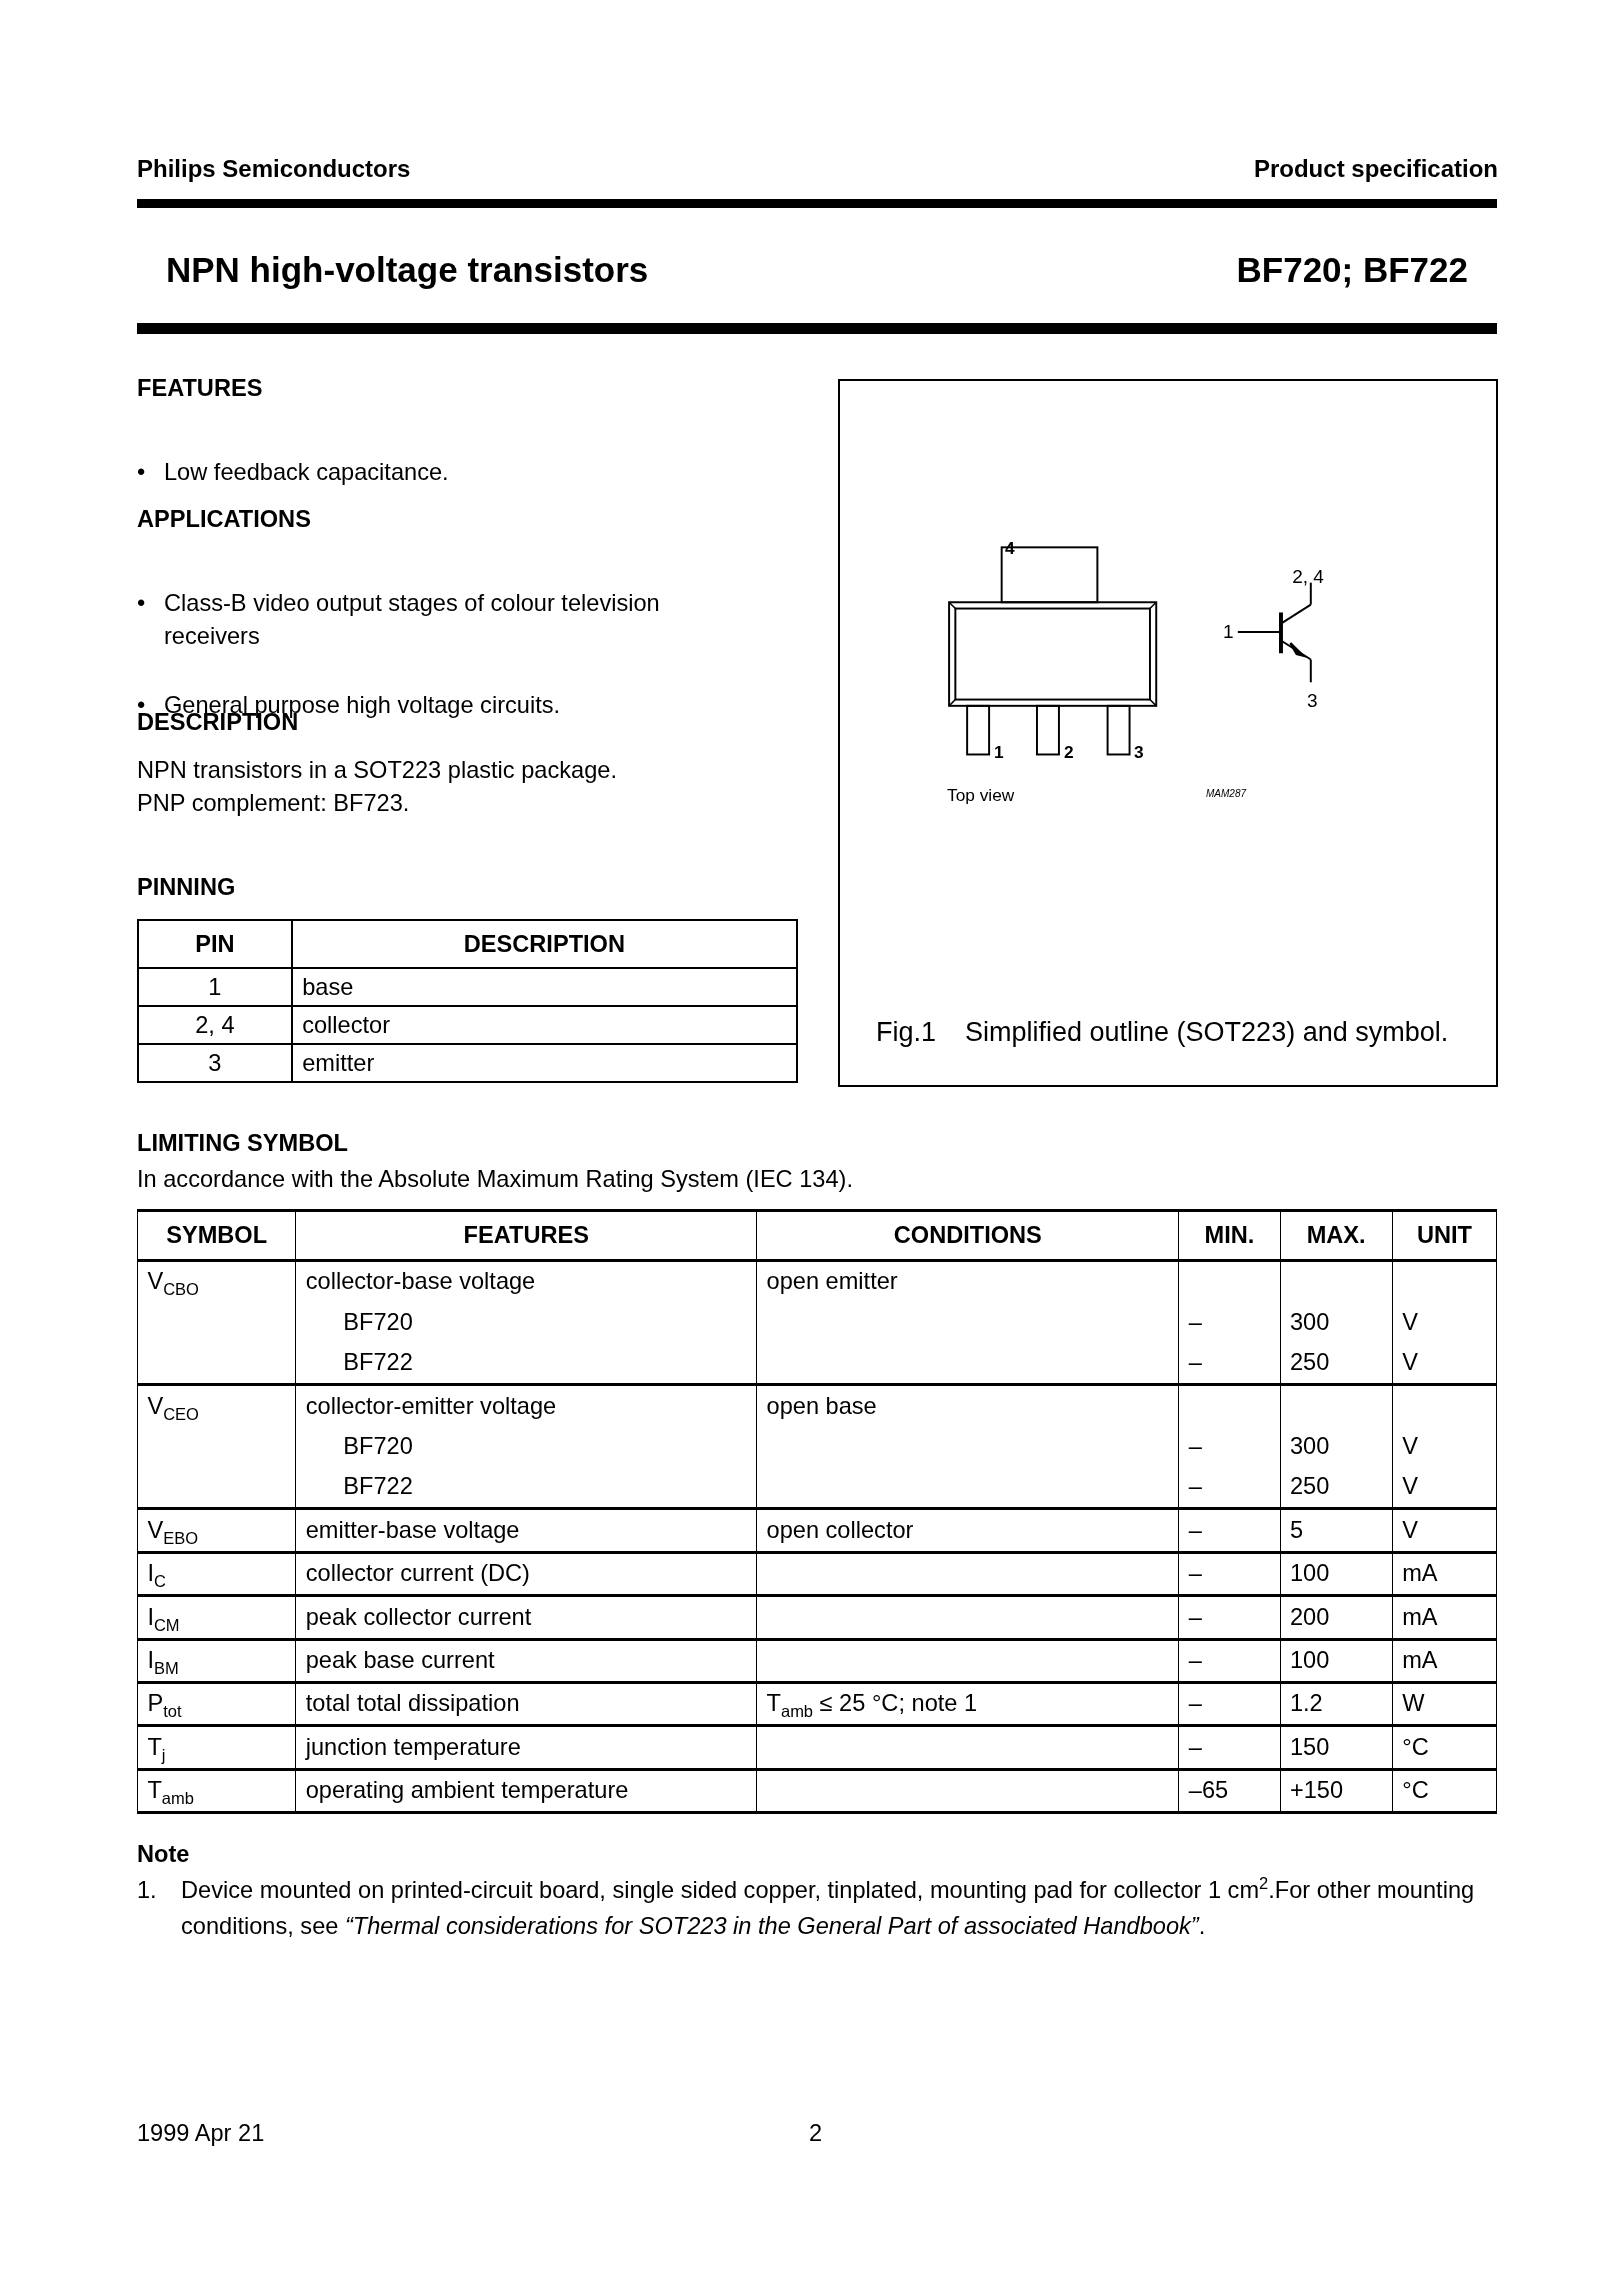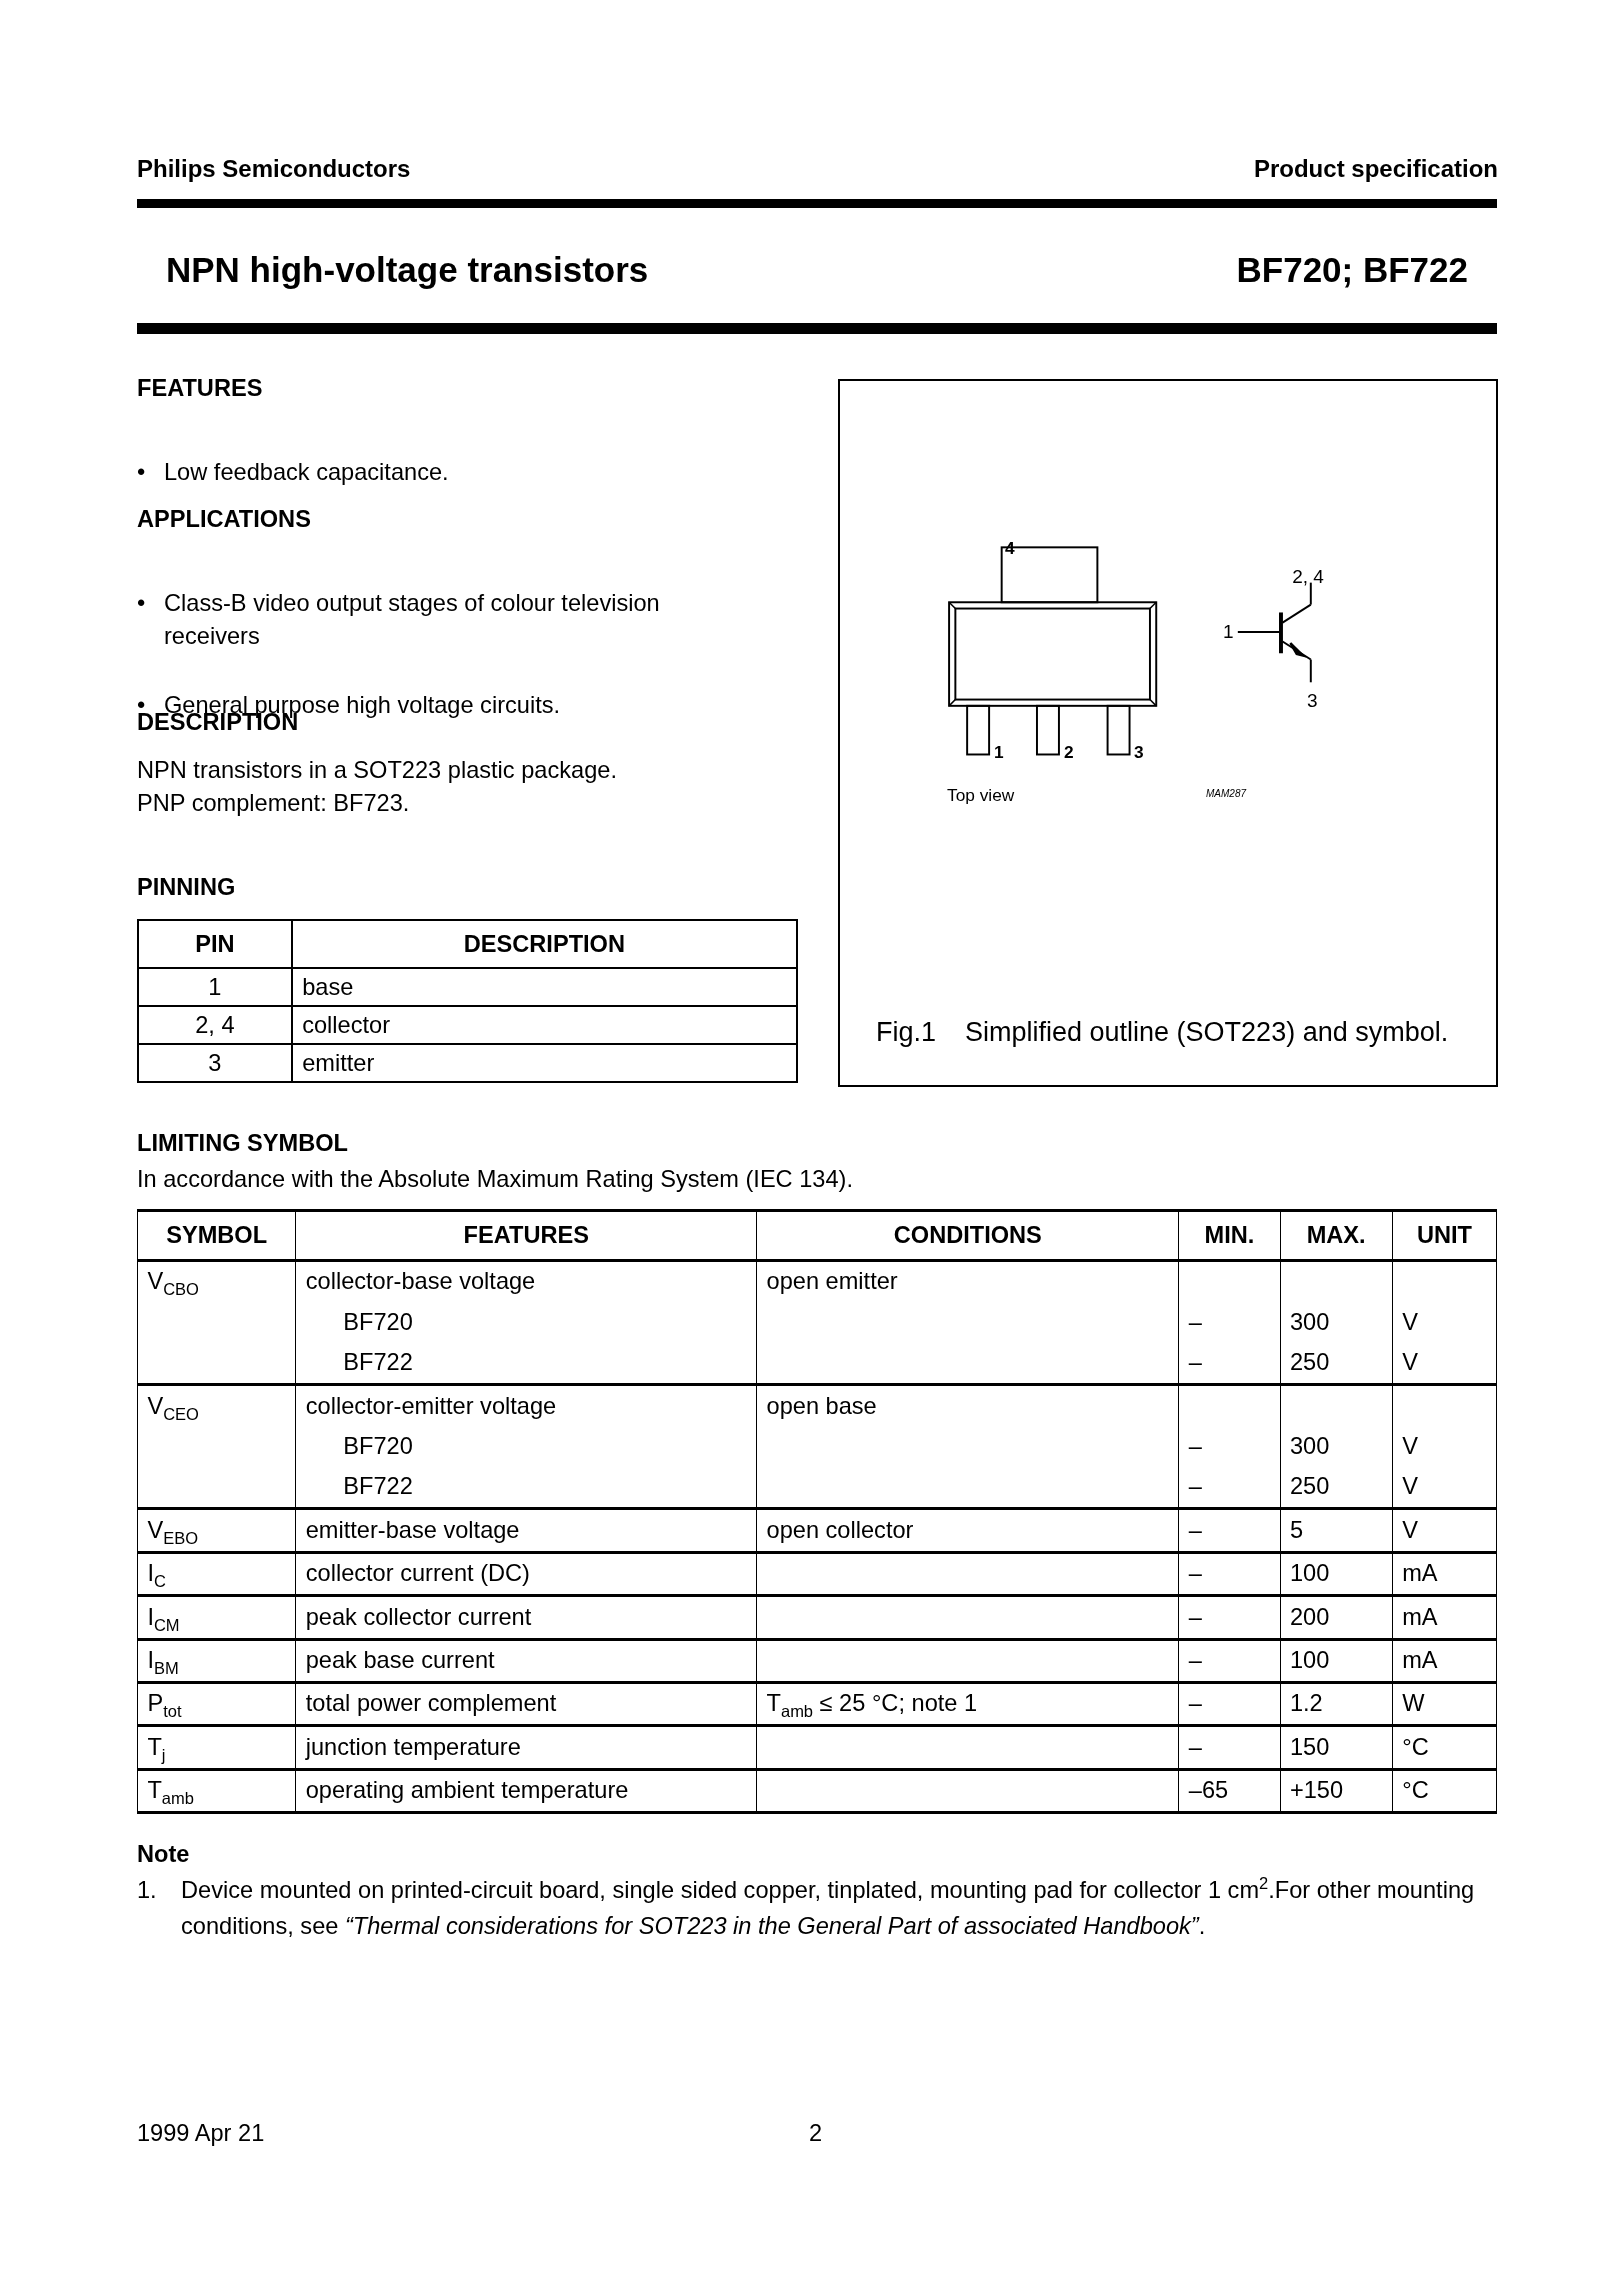--- a/index.html
+++ b/index.html
@@ -227,21 +227,21 @@
     <td class="sym"><span>I</span><sub>BM</sub></td>
     <td class="par">peak base current</td>
     <td class="cond"></td>
     <td class="mn">–</td>
     <td class="mx">100</td>
     <td class="un">mA</td>
   </tr>
 
   <tr class="grp-end">
     <td class="sym"><span>P</span><sub>tot</sub></td>
-    <td class="par">total power complement</td>
+    <td class="par">total total dissipation</td>
     <td class="cond"><span>T</span><sub>amb</sub><span> ≤ 25 °C; note 1</span></td>
     <td class="mn">–</td>
     <td class="mx">1.2</td>
     <td class="un">W</td>
   </tr>
 
 
   <tr class="grp-end">
     <td class="sym"><span>T</span><sub>j</sub></td>
     <td class="par">junction temperature</td>

